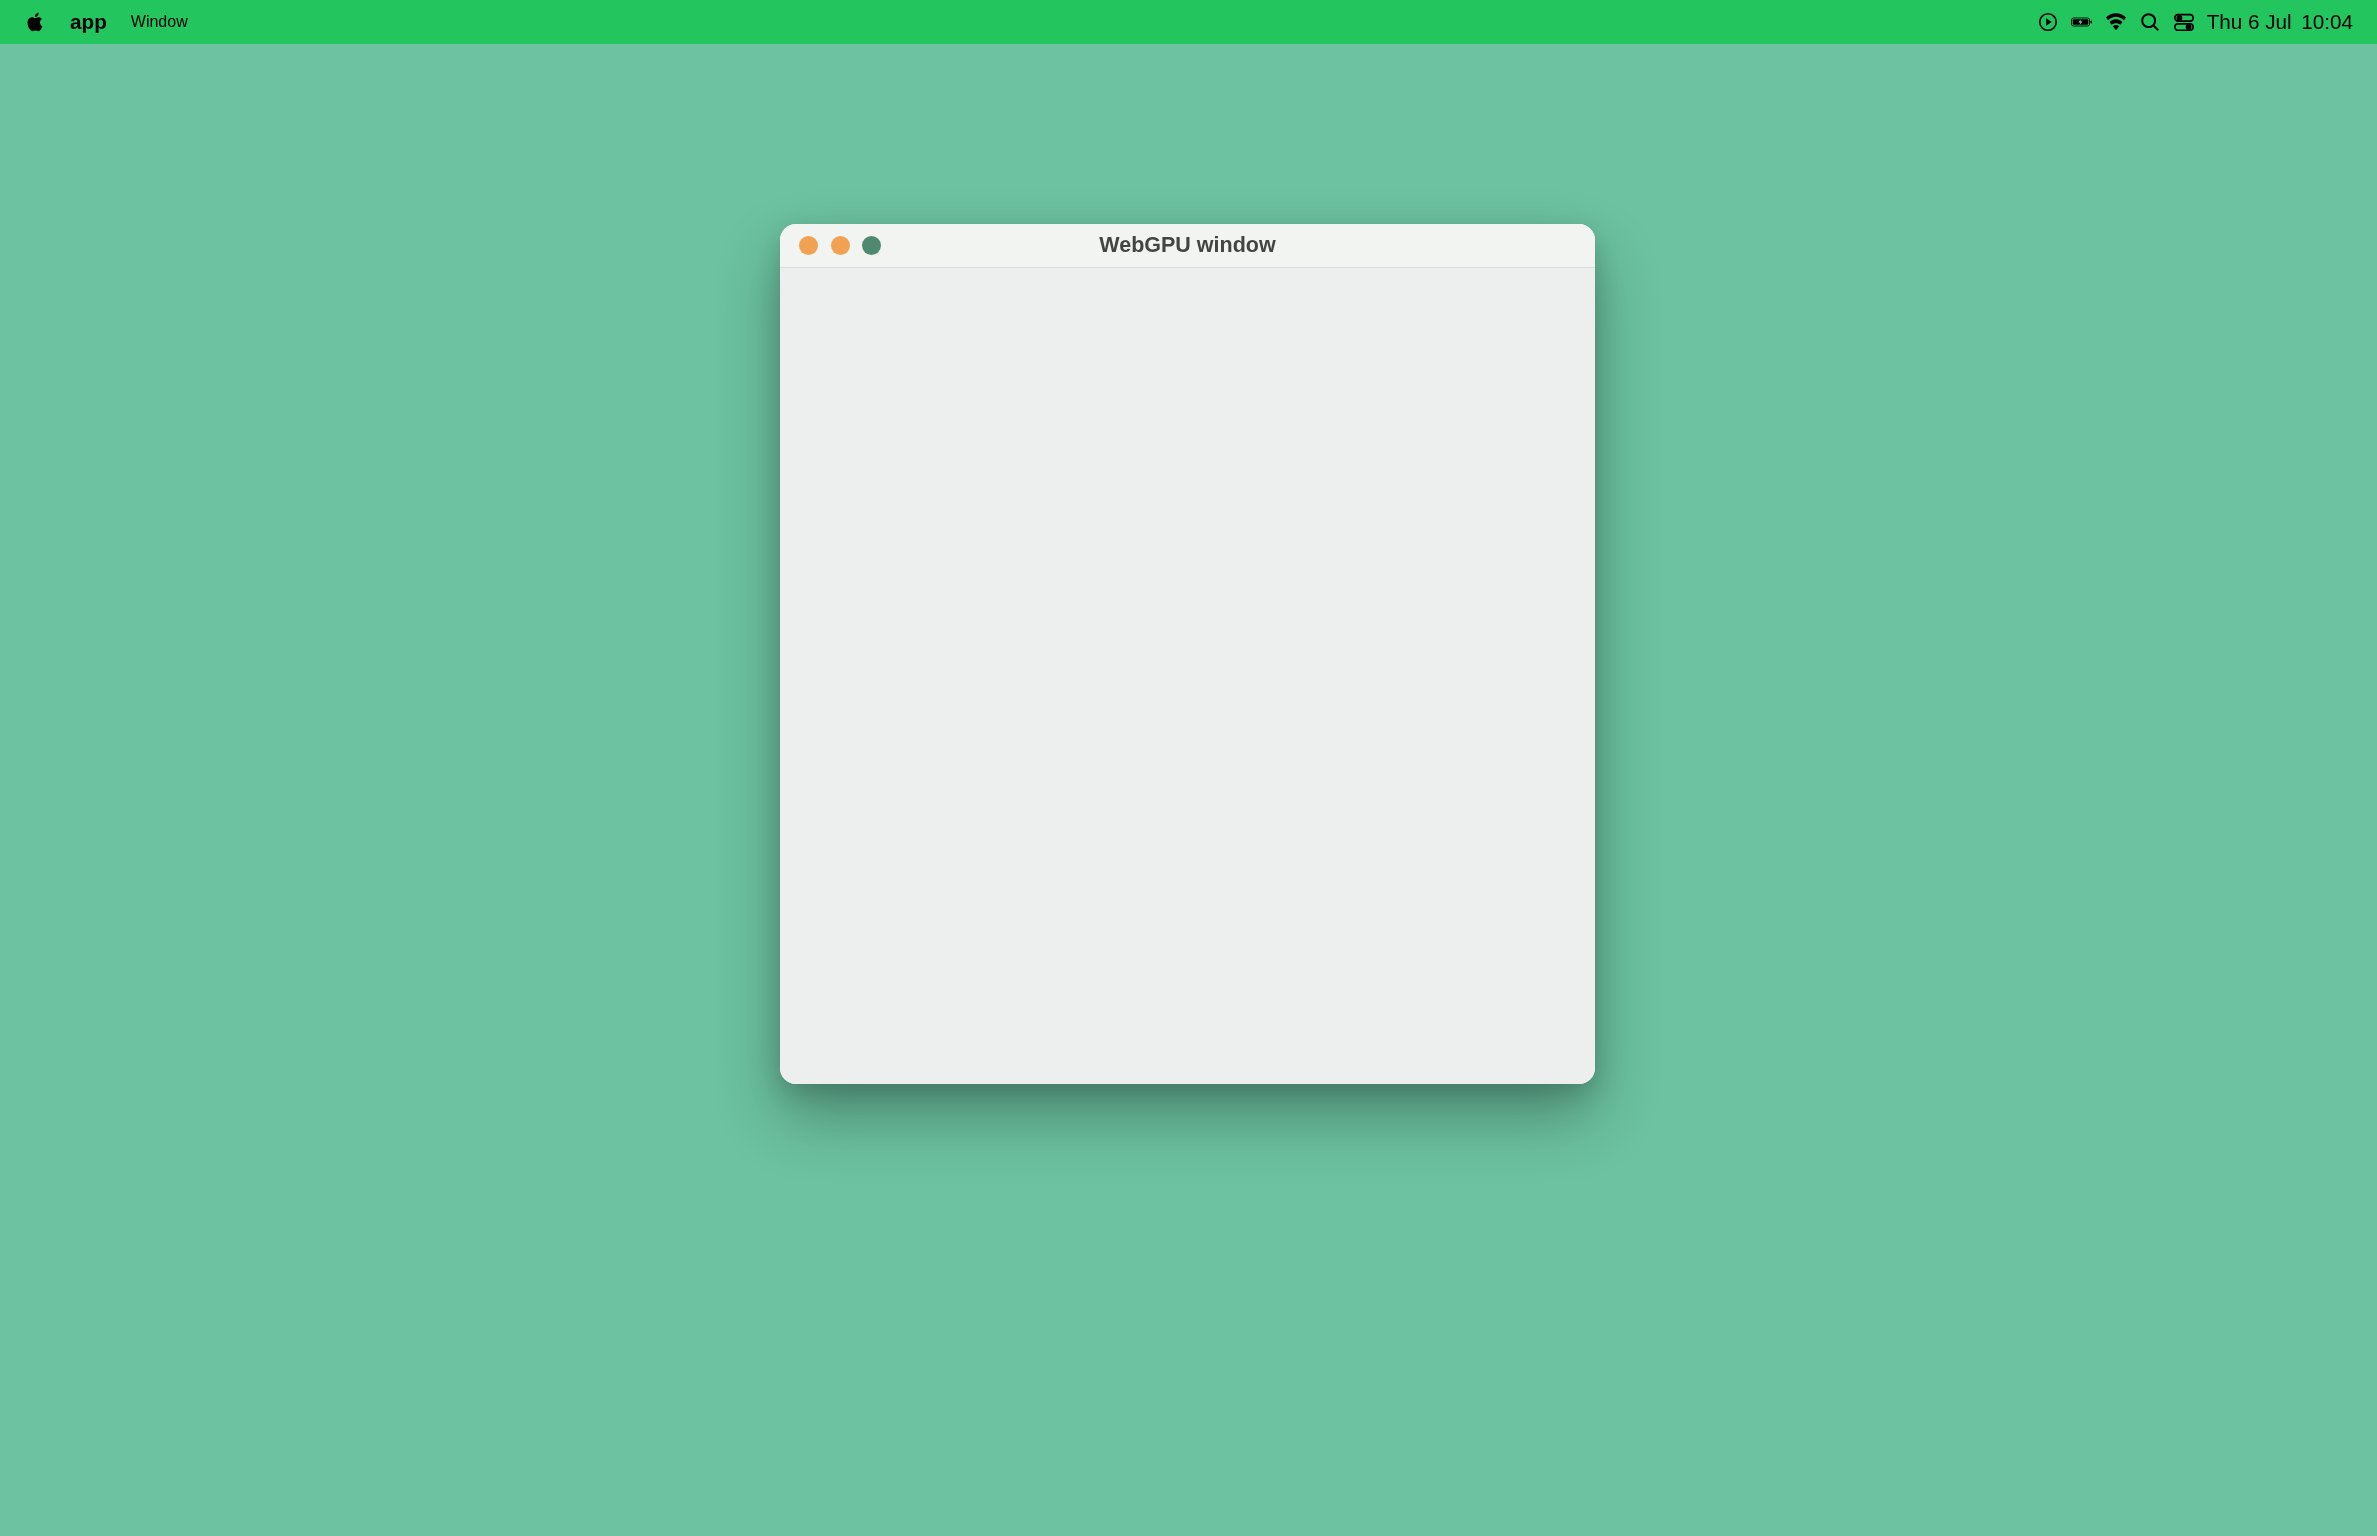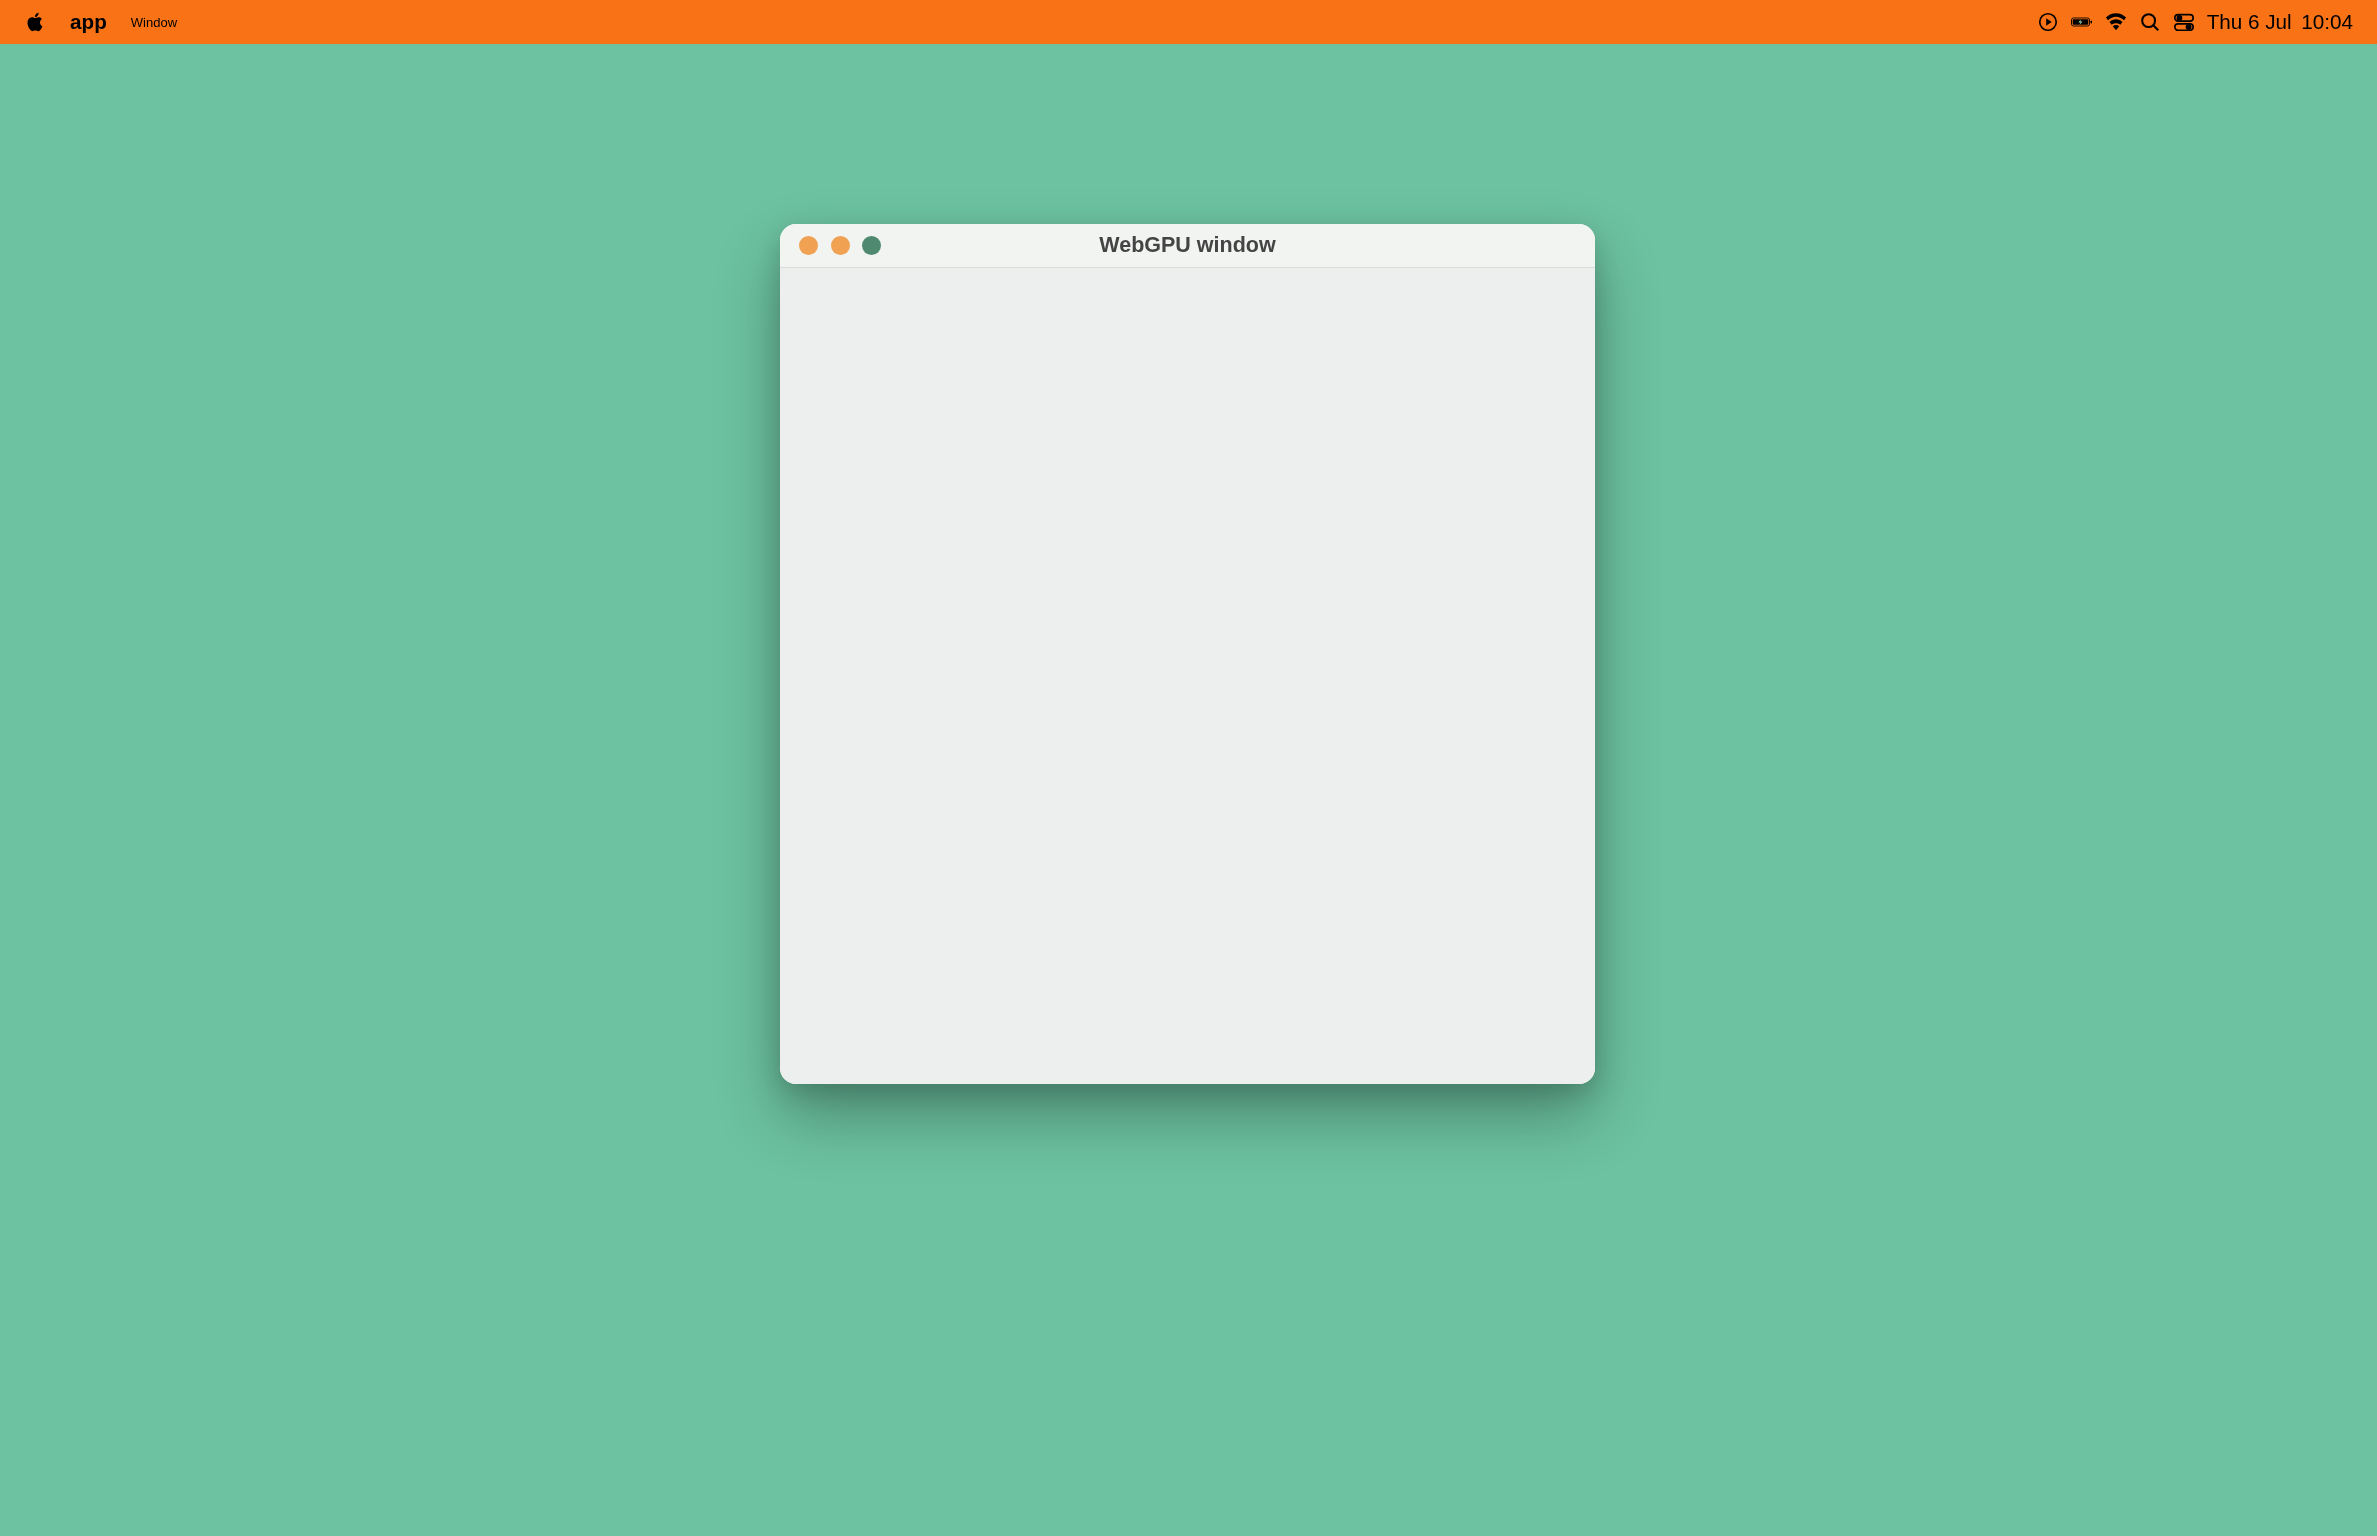--- a/index.html
+++ b/index.html
@@ -14,42 +14,42 @@
       font-family: -apple-system, BlinkMacSystemFont, "Helvetica Neue", sans-serif;
       background: #6CC2A1;
       overflow: hidden;
       position: relative;
     }
     
     
     .menubar {
       width: 100%;
       height: 44px;
-      background: #f97316;
+      background: #22c55e;
       display: flex;
       align-items: center;
       padding: 0 24px;
       justify-content: space-between;
     }
     
     .menubar-left {
       display: flex;
       align-items: center;
       gap: 24px;
     }
     
     .menubar-left .app-name {
       font-weight: 700;
       font-size: 20.7px;
       color: #000;
     }
     
     .menubar-left .menu-item {
       font-weight: 400;
-      font-size: 13px;
+      font-size: 16px;
       color: #000;
     }
     
     .apple-icon svg {
       width: 22px;
       height: 22px;
       display: block;
     }
     
     .menubar-right {

